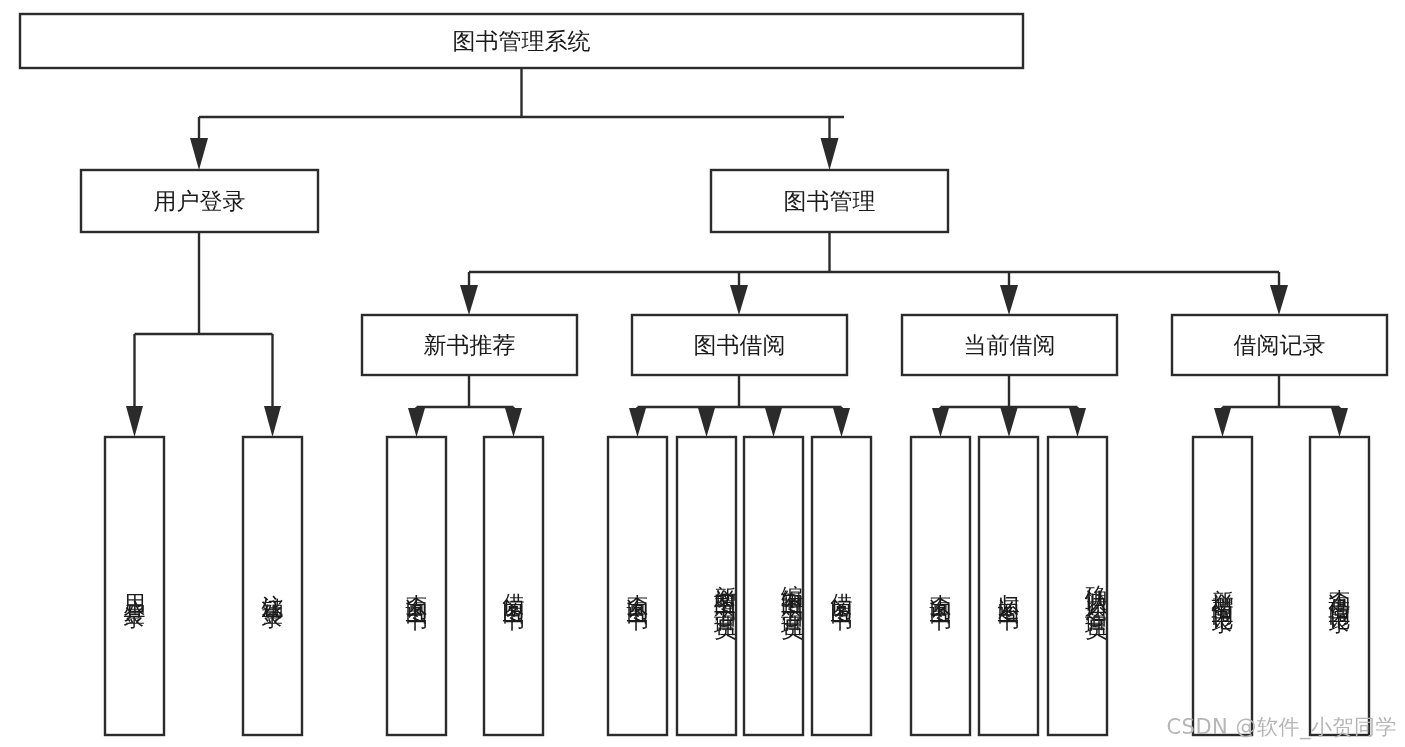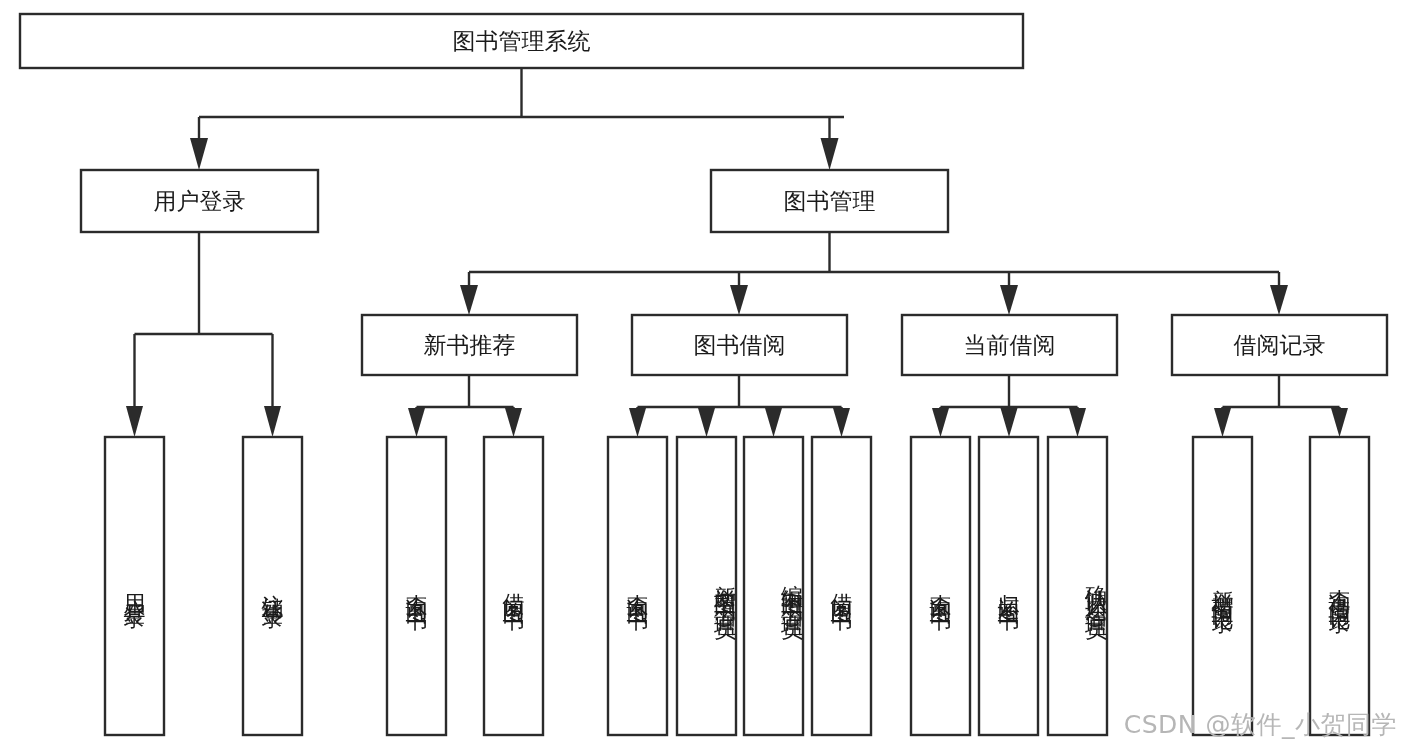--- a/index.html
+++ b/index.html
@@ -68,21 +68,21 @@
     pointer-events: none;
   }
   .leaf-label.centered {
     align-items: center;
   }
   #watermark {
     position: absolute;
     right: 8px;
     bottom: 6px;
     font-family: "DejaVu Sans", "Liberation Sans", sans-serif;
-    font-size: 25px;
+    font-size: 21px;
     color: #b6b6b6;
     letter-spacing: 0.5px;
     white-space: nowrap;
     user-select: none;
   }
 </style>
 </head>
 <body>
 
 <div id="diagram-root">

